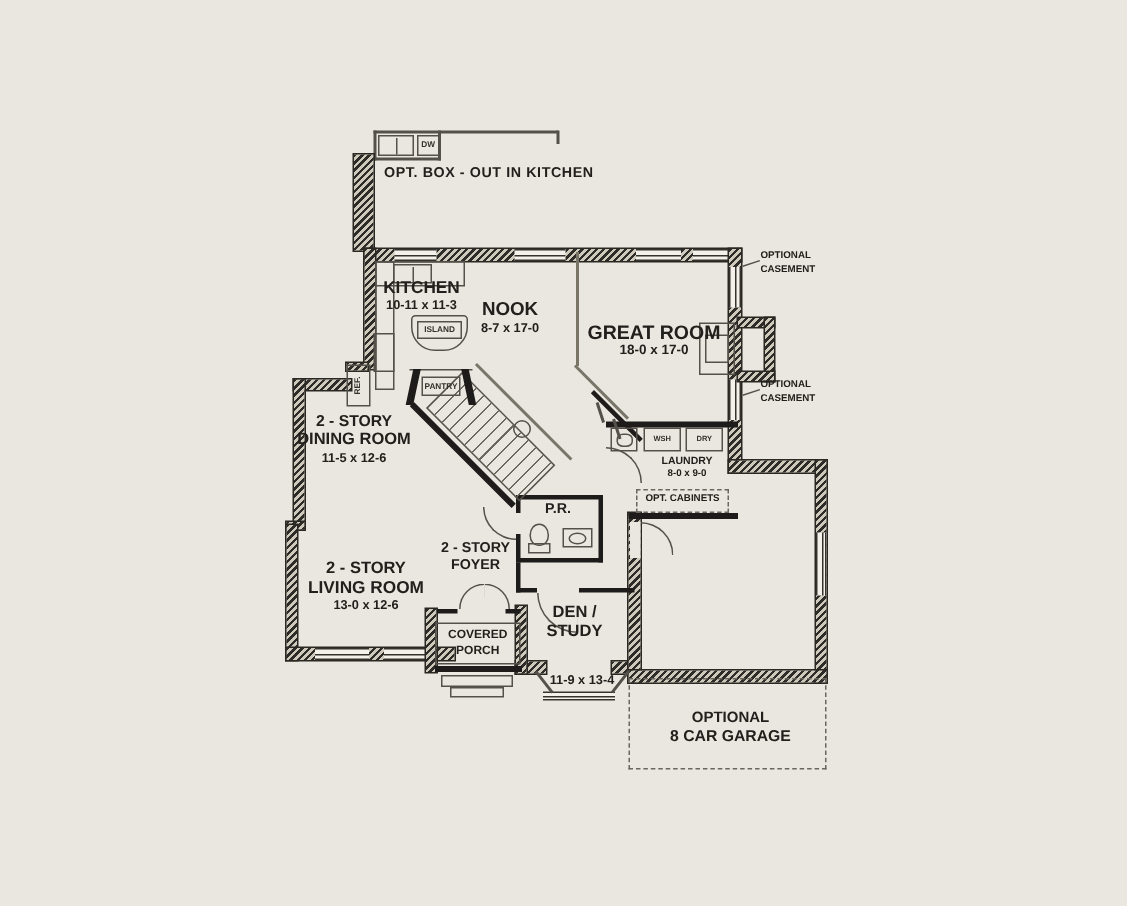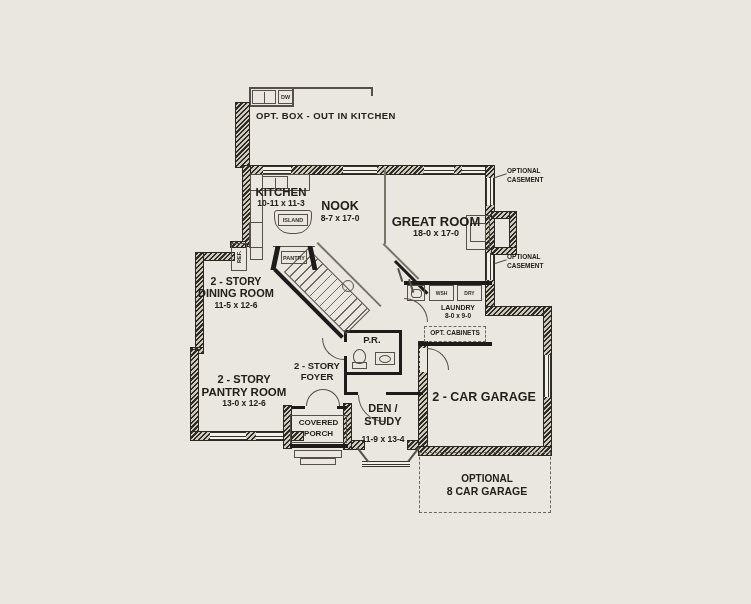--- a/index.html
+++ b/index.html
@@ -185,28 +185,27 @@
 
   <div class="lbl" style="left:430px;top:304px;width:56px;font-size:7px;">LAUNDRY</div>
   <div class="lbl" style="left:432px;top:313px;width:52px;font-size:6.5px;">8-0 x 9-0</div>
 
   <div class="lbl" style="left:358px;top:335px;width:28px;font-size:9.5px;">P.R.</div>
 
   <div class="lbl" style="left:288px;top:361px;width:58px;font-size:9.5px;">2 - STORY</div>
   <div class="lbl" style="left:294px;top:372px;width:46px;font-size:9.5px;">FOYER</div>
 
   <div class="lbl" style="left:200px;top:374px;width:88px;font-size:11px;">2 - STORY</div>
-  <div class="lbl" style="left:196px;top:386px;width:96px;font-size:11.5px;">PANTRY ROOM</div>
+  <div class="lbl" style="left:196px;top:386px;width:96px;font-size:11.5px;">LIVING ROOM</div>
   <div class="lbl" style="left:204px;top:399px;width:80px;font-size:8.5px;">13-0 x 12-6</div>
 
   <div class="lbl" style="left:292px;top:419px;width:53px;font-size:8px;">COVERED</div>
   <div class="lbl" style="left:292px;top:430px;width:53px;font-size:8px;">PORCH</div>
 
   <div class="lbl" style="left:352px;top:403px;width:62px;font-size:11px;">DEN /</div>
   <div class="lbl" style="left:349px;top:416px;width:68px;font-size:11px;">STUDY</div>
-  <div class="lbl" style="left:348px;top:435px;width:70px;font-size:8.5px;">11-9 x 13-4</div>
-
-  <div class="lbl" style="left:408px;top:391px;width:152px;font-size:12.5px;">2 - CAR GARAGE</div>
+  <div class="lbl" style="left:348px;top:449px;width:80px;font-size:8.5px;">11-9 x 13-4</div>
+
 
   <div class="lbl" style="left:447px;top:474px;width:80px;font-size:10px;">OPTIONAL</div>
   <div class="lbl" style="left:437px;top:486px;width:100px;font-size:10.5px;">8 CAR GARAGE</div>
 
 </div>
 
 </body></html>

